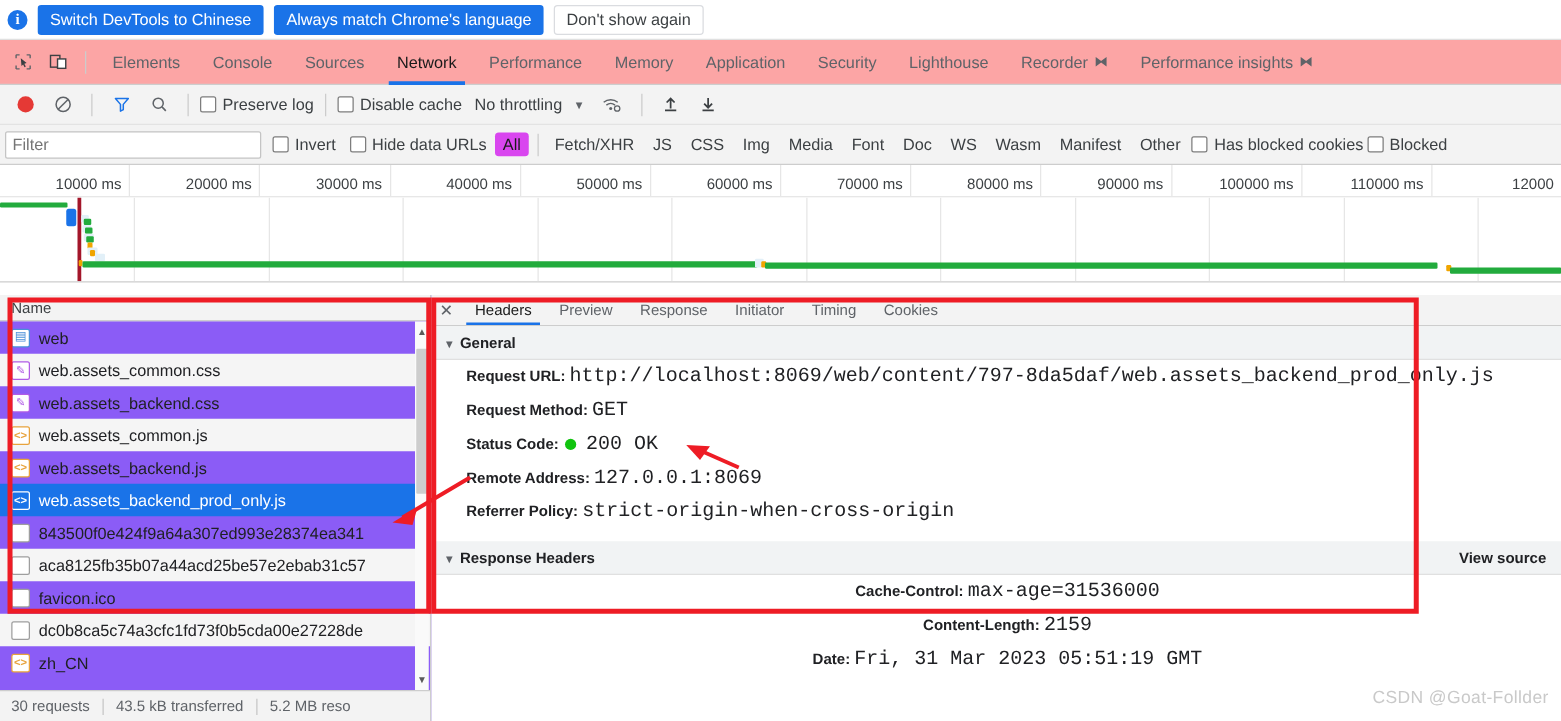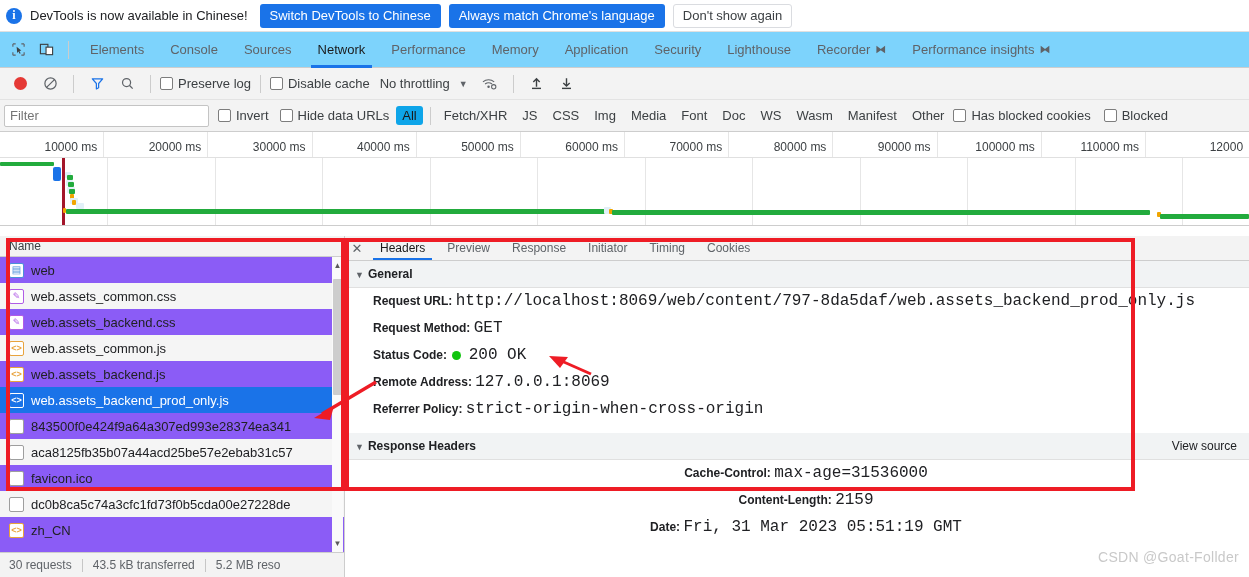--- a/index.html
+++ b/index.html
@@ -32,21 +32,21 @@
     font-size: 13px; padding: 3px 9px 4px;
     border-radius: 3px; border: 1px solid transparent;
     background: #1a73e8; color: #fff; cursor: default;
     white-space: nowrap;
   }
   .infobar-btn.secondary { background: #fff; color: #3c4043; border-color: #dadce0; }
 
   
   #tabbar {
     height: 36px; display: flex; align-items: center;
-    background: #7dd3fc; border-bottom: 1px solid #cdcdcd;
+    background: #fca5a5; border-bottom: 1px solid #cdcdcd;
     padding-left: 4px;
   }
   .tb-icon-btn {
     width: 28px; height: 28px; display: flex; align-items: center;
     justify-content: center; cursor: default;
   }
   .tb-sep { width: 1px; height: 18px; background: #ccc; margin: 0 8px; }
   .main-tab {
     height: 36px; padding: 0 13px; display: flex; align-items: center; gap: 5px;
     font-size: 13px; color: #5f6368; cursor: default; position: relative;
@@ -85,21 +85,21 @@
     width: 205px; height: 22px; margin-left: 4px; margin-right: 6px;
     border: 1px solid #c4c4c4; border-radius: 2px; background: #fff;
     font-size: 13px; color: #202124; padding: 0 5px;
     font-family: "Liberation Sans", sans-serif;
   }
   #filter-input::placeholder { color: #757575; }
   .ftype {
     font-size: 13px; color: #3c4043; padding: 2px 6px;
     border-radius: 3px; cursor: default; white-space: nowrap;
   }
-  .ftype.sel { background: #0ea5e9; color: #1a1a1a; }
+  .ftype.sel { background: #d946ef; color: #1a1a1a; }
 
   
   #ruler {
     height: 26px; display: flex; position: relative;
     background: #fff; border-bottom: 1px solid #e0e0e0;
   }
   .ruler-cell {
     flex: 1 1 0; position: relative;
     border-right: 1px solid #e6e6e6;
     font-size: 12px; color: #3c4043;
@@ -194,21 +194,21 @@
     content: ""; position: absolute; left: 4px; right: 4px; bottom: 0;
     height: 2px; background: #1a73e8;
   }
   .sect-head {
     height: 27px; display: flex; align-items: center; justify-content: space-between;
     padding: 0 12px 0 10px; background: #f1f3f4;
     border-bottom: 1px solid #e0e0e0;
     font-size: 12px; font-weight: bold; color: #202124;
   }
   .sect-head .tri { font-size: 9px; margin-right: 4px; color: #5f6368; }
-  .view-source { font-weight: normal; color: #202124; font-size: 12px; cursor: default; margin-left: 33px; }
+  .view-source { font-weight: bold; color: #202124; font-size: 12px; cursor: default; margin-left: 33px; }
   .kv {
     padding: 5px 10px 5px 28px; font-size: 12px; line-height: 17px;
     color: #202124; word-break: break-all;
   }
   .kv .k { font-weight: bold; }
   .kv .v { font-family: "Liberation Mono", monospace; font-size: 16px; }
   .status-dot {
     display: inline-block; width: 9px; height: 9px; border-radius: 50%;
     background: #11c40f; margin: 0 4px -1px 2px;
   }
@@ -227,21 +227,20 @@
     letter-spacing: 0.3px;
   }
 </style>
 </head>
 <body>
 
 <div id="app">
 
   <div id="infobar">
     <span class="info-icon">i</span>
-    <span id="infobar-message">DevTools is now available in Chinese!</span>
     <button class="infobar-btn">Switch DevTools to Chinese</button>
     <button class="infobar-btn">Always match Chrome's language</button>
     <button class="infobar-btn secondary">Don't show again</button>
   </div>
 
   <div id="tabbar">
     <div class="tb-icon-btn">
       <svg width="15" height="15" viewBox="0 0 16 16">
         <path d="M2 2h3M2 2v3M14 2h-3M14 2v3M2 14h3M2 14v-3M14 14h-3M14 14v-3" stroke="#5f6368" stroke-width="1.2" fill="none"></path>
         <path d="M6 5l5 4-2 .5 1.3 2.4-1.1.6L8 10.2 6.6 11.6z" fill="#3c4043"></path>
@@ -368,21 +367,21 @@
     <span class="ftype">Font</span>
     <span class="ftype">Doc</span>
     <span class="ftype">WS</span>
     <span class="ftype">Wasm</span>
     <span class="ftype">Manifest</span>
     <span class="ftype">Other</span>
     <label class="chk-wrap" style="">
       <span class="chk"></span>
       <span>Has blocked cookies</span>
     </label>
-    <label class="chk-wrap" style="margin-left:10px">
+    <label class="chk-wrap" style="">
       <span class="chk"></span>
       <span>Blocked</span>
     </label>
   </div>
 
   <div id="ruler">
     <div class="ruler-cell">10000 ms</div>
     <div class="ruler-cell">20000 ms</div>
     <div class="ruler-cell">30000 ms</div>
     <div class="ruler-cell">40000 ms</div>

